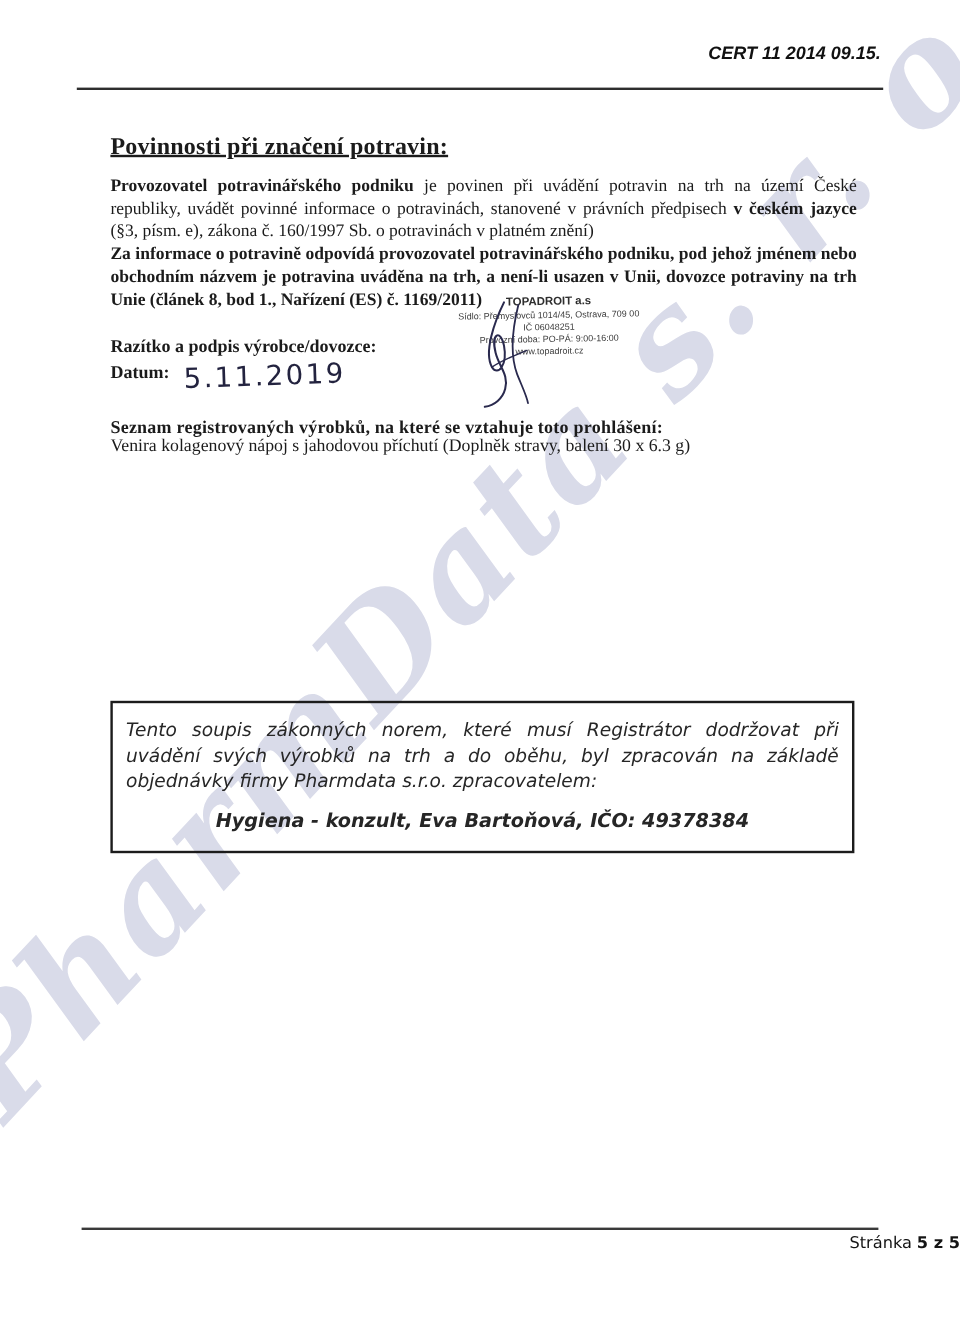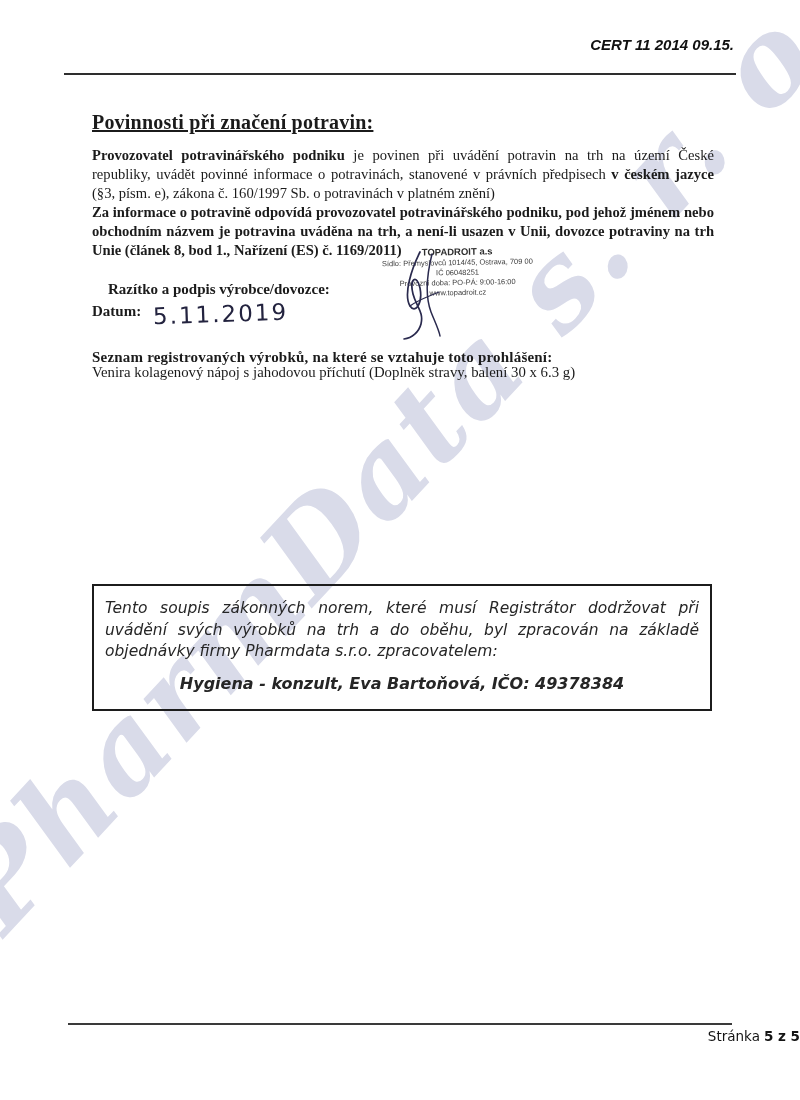--- a/index.html
+++ b/index.html
@@ -51,21 +51,21 @@
     letter-spacing:.2px;
   }
   .para-block{
     position:absolute;left:92px;top:146px;width:622px;
     font-size:14.6px;line-height:19px;
     text-align:justify;
   }
   .para-block p{margin:0;}
   .b{font-weight:bold;}
   .label-line{position:absolute;left:92px;font-size:15px;font-weight:bold;}
-  .razitko{top:281px;margin-left:16px;}
+  .razitko{top:281px;}
   .datum-row{top:303px;display:flex;align-items:flex-start;}
   .handwriting{
     font-family:"DejaVu Sans", sans-serif;
     font-weight:normal;
     font-size:23px;line-height:22px;
     color:#23233f;
     margin-left:12px;
     letter-spacing:2px;
     transform:rotate(-2deg);
   }

